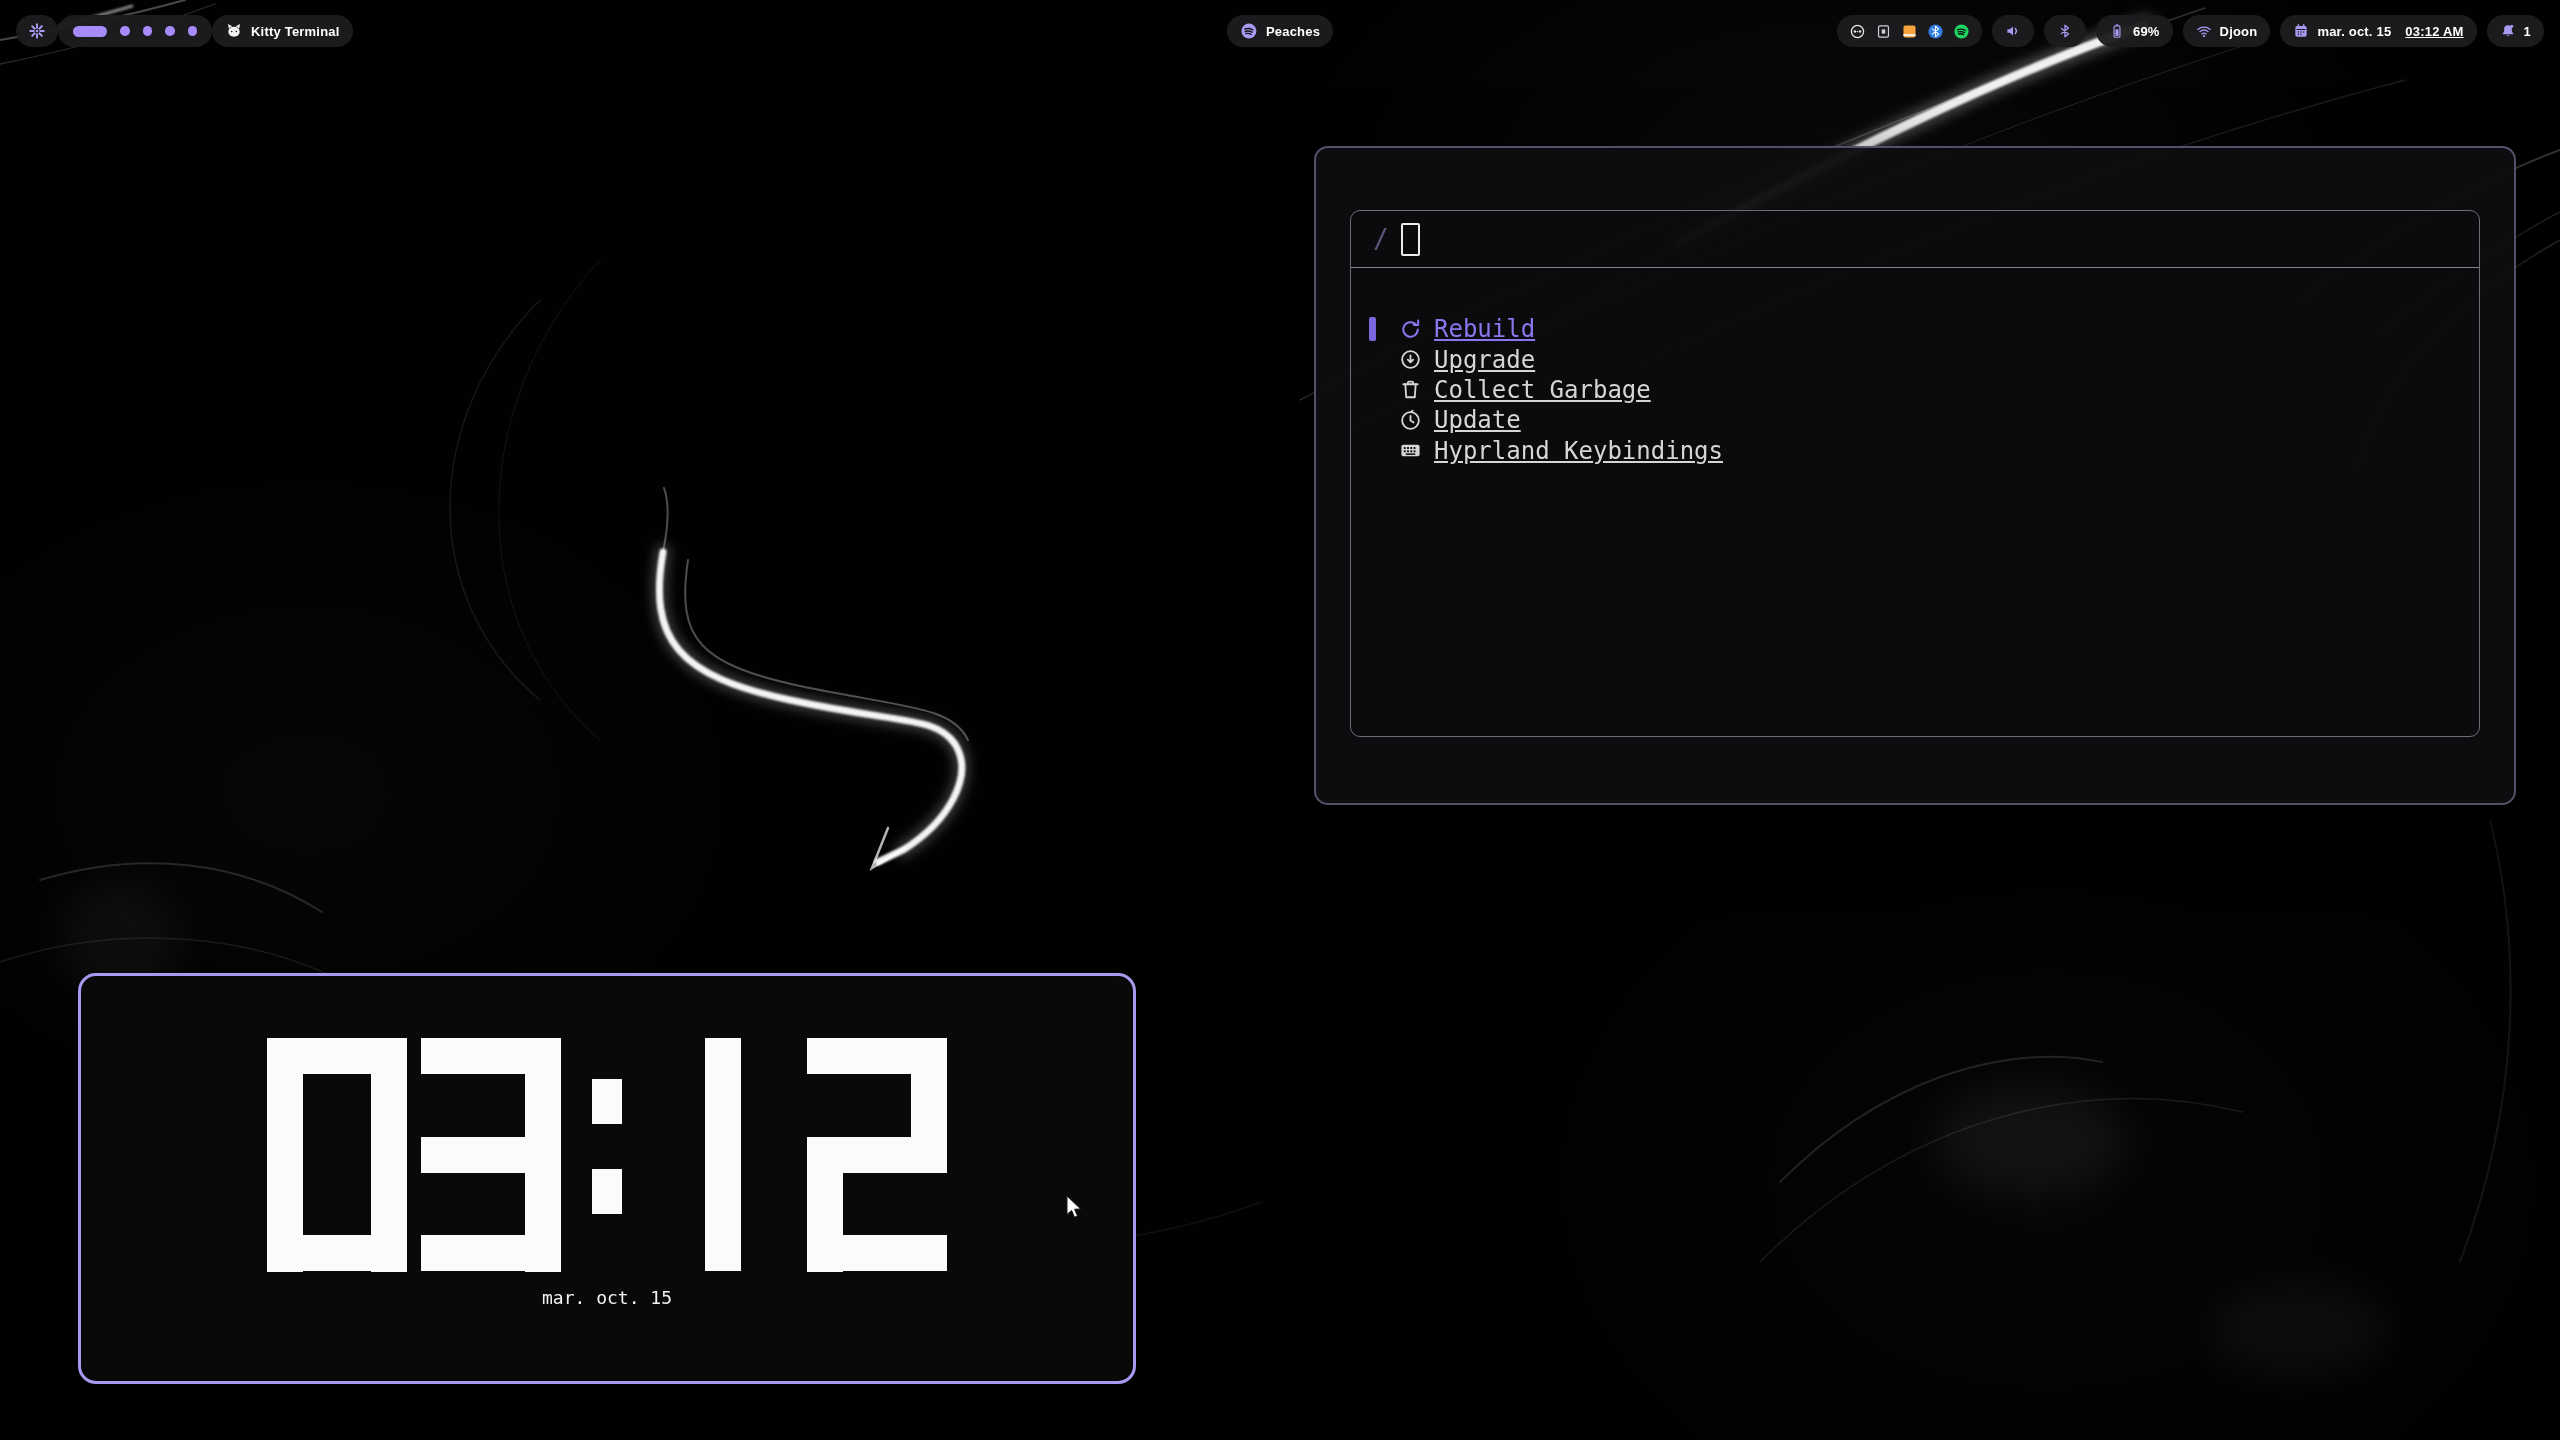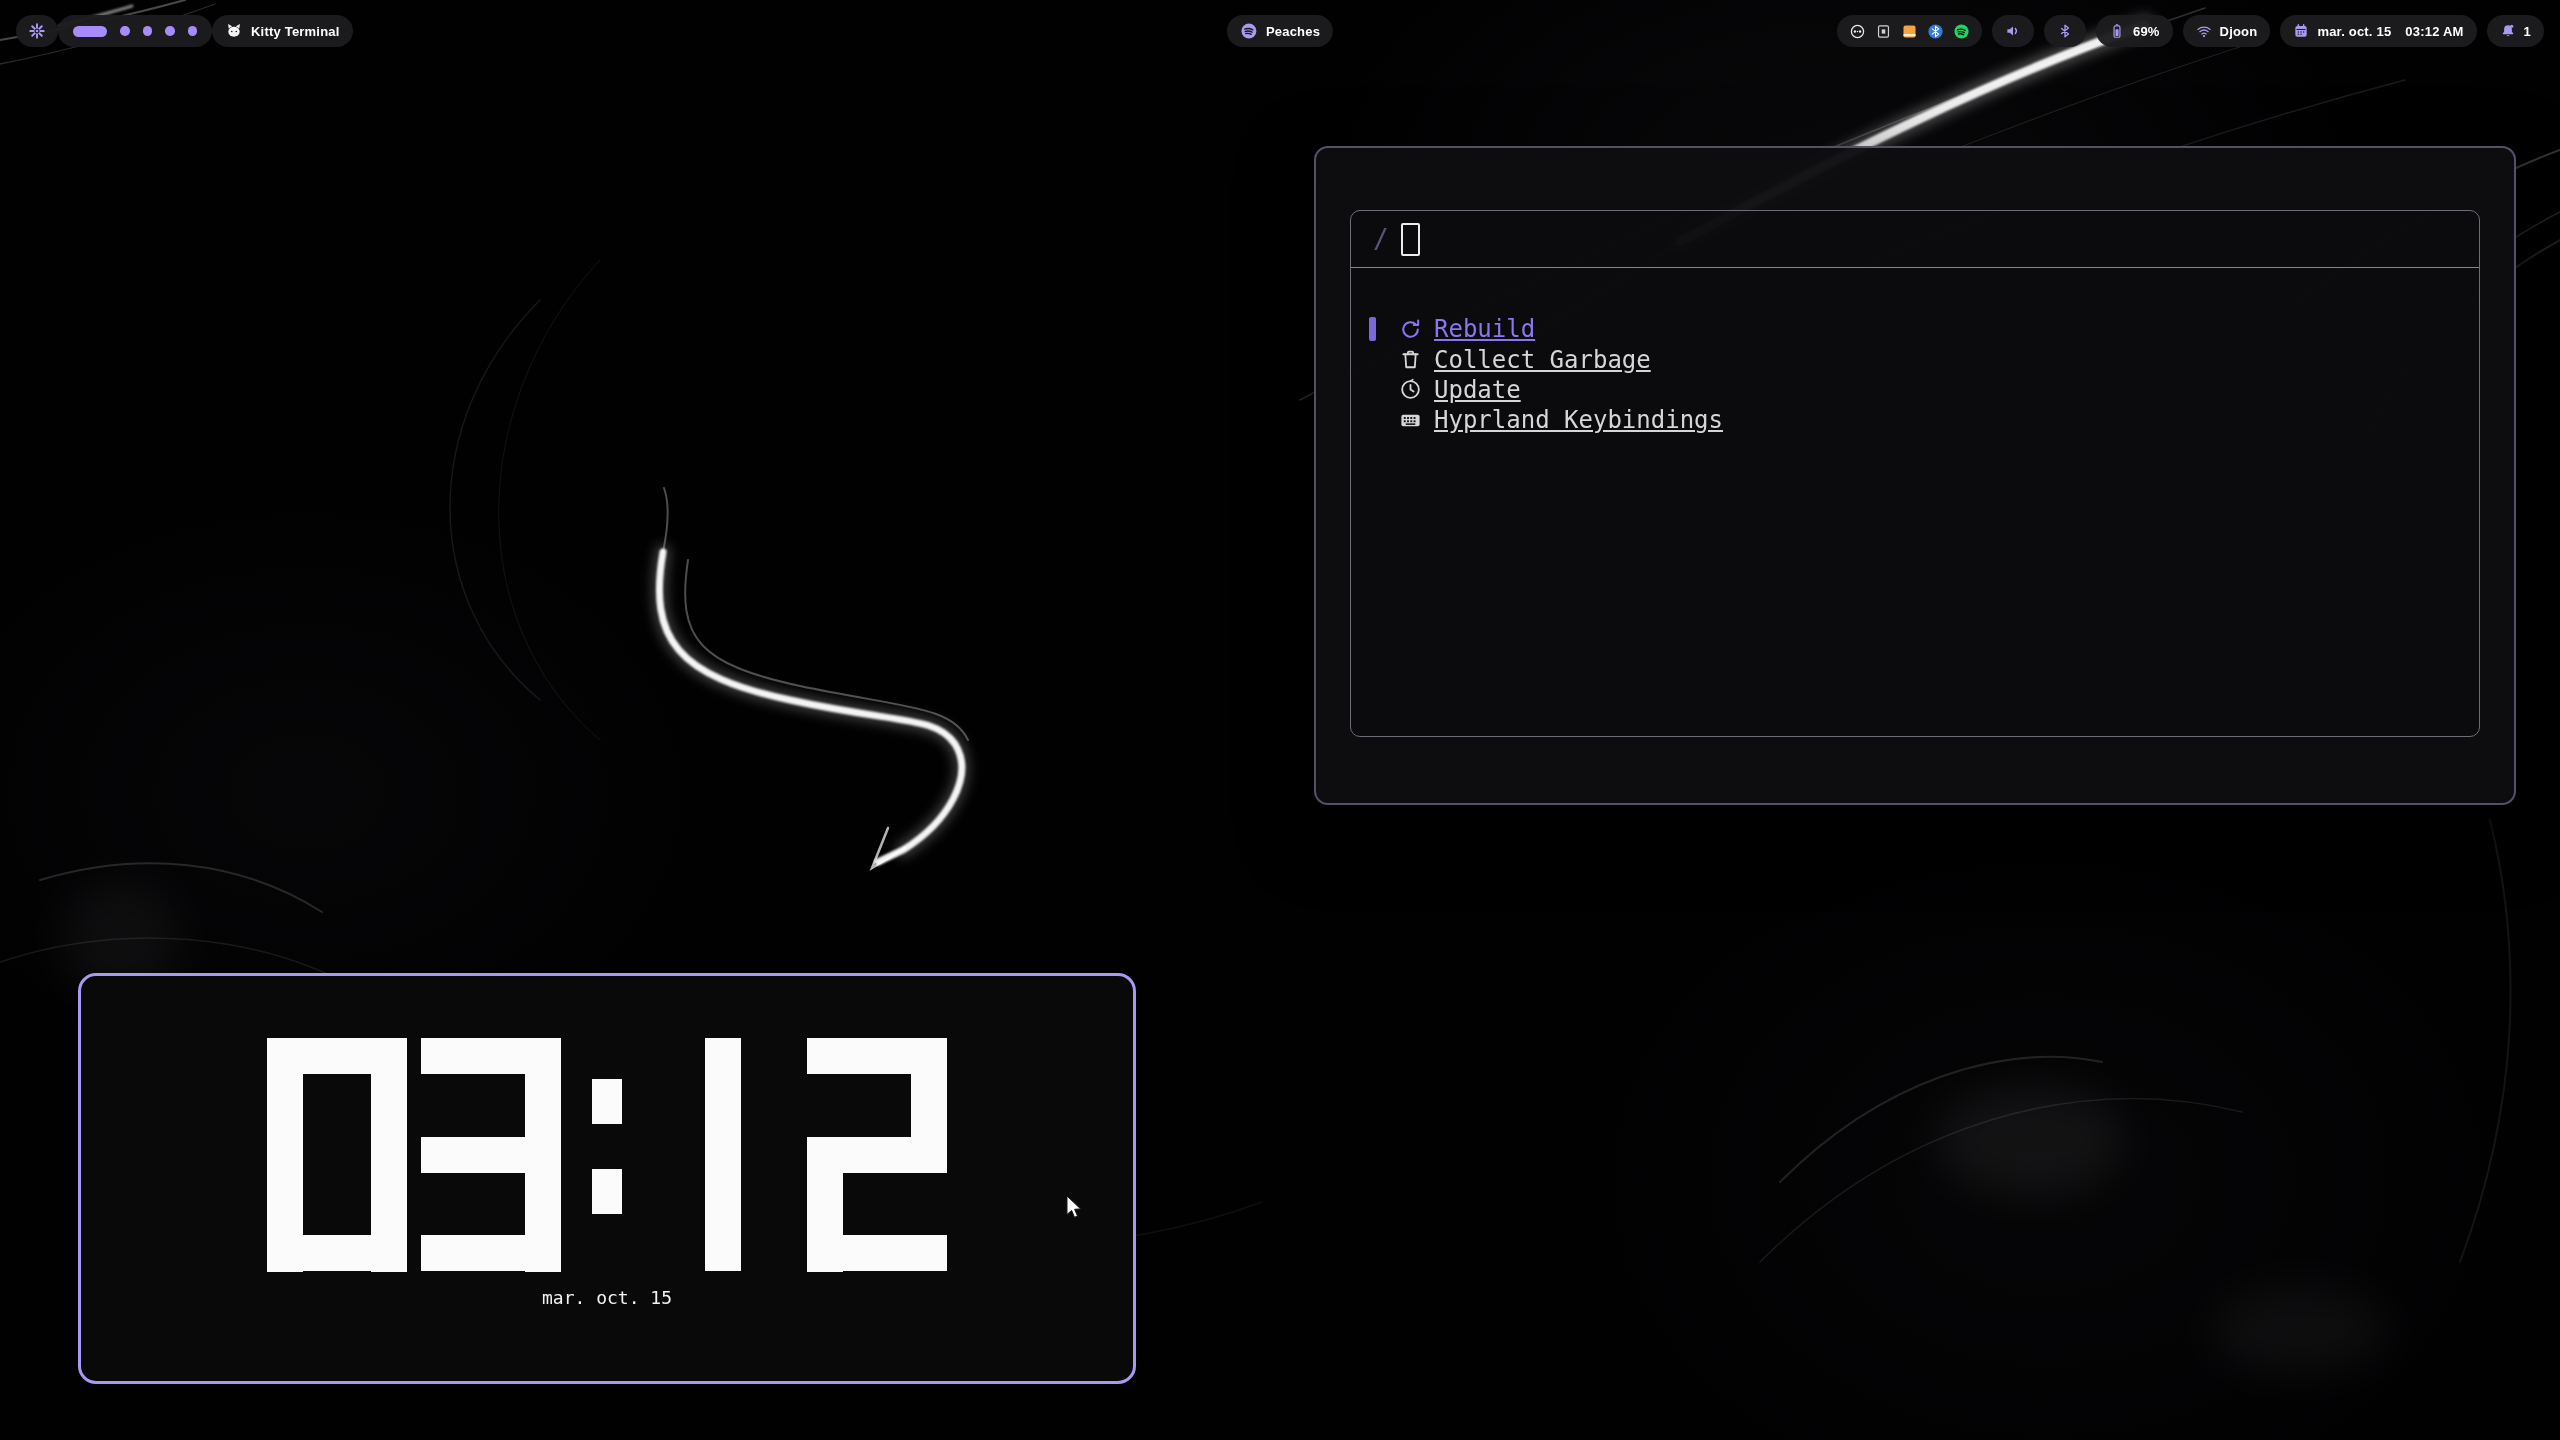--- a/index.html
+++ b/index.html
@@ -30,21 +30,21 @@
   .icon.big{width:18px;height:18px;}
   .acc{color:#a послед}
   .acc{color:#a79af1;}
   .white{color:#f4f4f6;}
   .ws-active{width:34px;height:11px;border-radius:6px;background:#a78bfa;}
   .ws-dot{width:9.5px;height:9.5px;border-radius:50%;background:#a78bfa;}
   #workspaces{gap:13px;padding:0 15px;}
   #tray{gap:9px;padding:0 12px;}
   .tricon{display:inline-flex;width:17px;height:17px;}
   .tricon svg{width:100%;height:100%;}
-  .lbl2{margin-left:6px;}
+  .lbl2{margin-left:6px;text-decoration:underline;}
 
   
   .launcher{position:absolute;left:1314px;top:146px;width:1198px;height:655px;z-index:4;
             background:rgba(13,13,16,.97);border:2px solid #515168;border-radius:14px;
             box-shadow:0 24px 70px rgba(0,0,0,.65);}
   .launcher-inner{position:absolute;left:34px;right:34px;top:62px;bottom:66px;
                   border:1px solid #6d6d77;border-radius:10px;overflow:hidden;
                   background:rgba(10,10,12,.35);}
   .search{height:56px;display:flex;align-items:center;gap:12px;padding:0 22px;
           border-bottom:1px solid #84848c;}
@@ -296,20 +296,29 @@
     <ul class="menu" id="menu">
         <li class="row sel">
           <span class="selbar"></span>
           <span class="micon">
             <svg viewBox="0 0 24 24">
               <path d="M19.6 12a7.6 7.6 0 1 1-2.2-5.4" fill="none" stroke="currentColor" stroke-width="2.1" stroke-linecap="round"></path>
               <path d="M20 2.6v4.6h-4.6" fill="none" stroke="currentColor" stroke-width="2.1" stroke-linecap="round" stroke-linejoin="round"></path>
             </svg>
           </span>
           <span>Rebuild</span>
+        </li>
+        <li class="row">
+          <span class="micon">
+            <svg viewBox="0 0 24 24">
+              <circle cx="12" cy="12" r="8.7" fill="none" stroke="currentColor" stroke-width="1.9"></circle>
+              <path d="M12 7.8v7M9.2 12.2 12 15l2.8-2.8" fill="none" stroke="currentColor" stroke-width="1.9" stroke-linecap="round" stroke-linejoin="round"></path>
+            </svg>
+          </span>
+          <span>Upgrade</span>
         </li>
         <li class="row">
           <span class="micon">
             <svg viewBox="0 0 24 24">
               <g fill="none" stroke="currentColor" stroke-width="1.9" stroke-linecap="round" stroke-linejoin="round">
                 <path d="M4.5 6.5h15"></path>
                 <path d="M9.3 6.5V4.7a1 1 0 0 1 1-1h3.4a1 1 0 0 1 1 1v1.8"></path>
                 <path d="M6.6 6.5l.9 13.6h9l.9-13.6"></path>
               </g>
             </svg>

